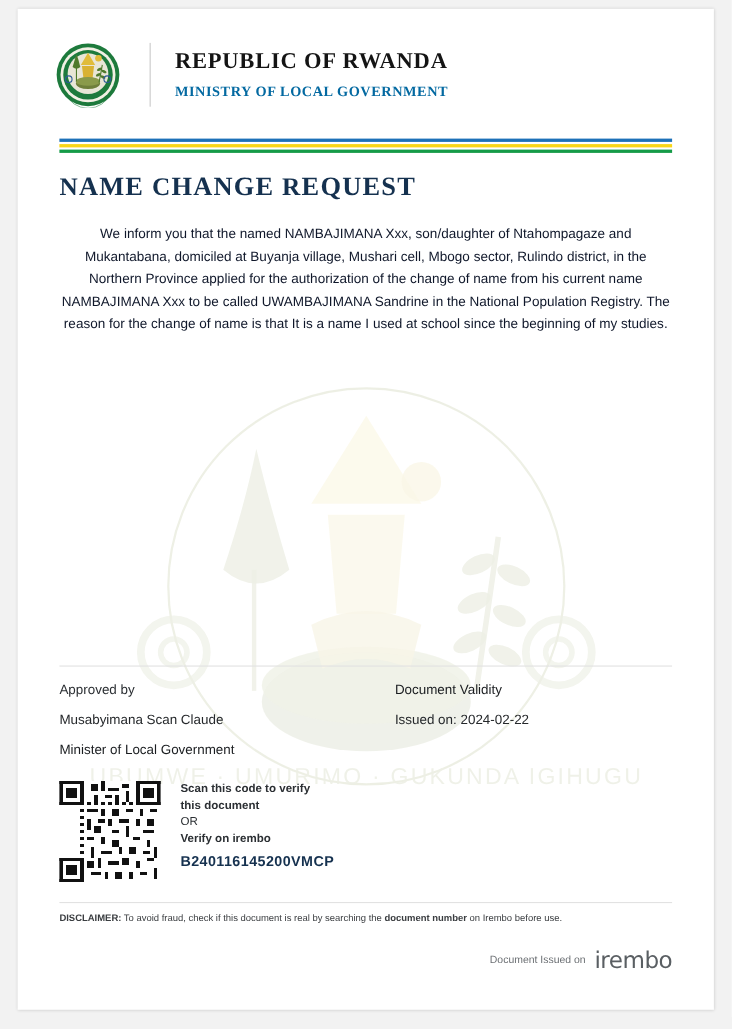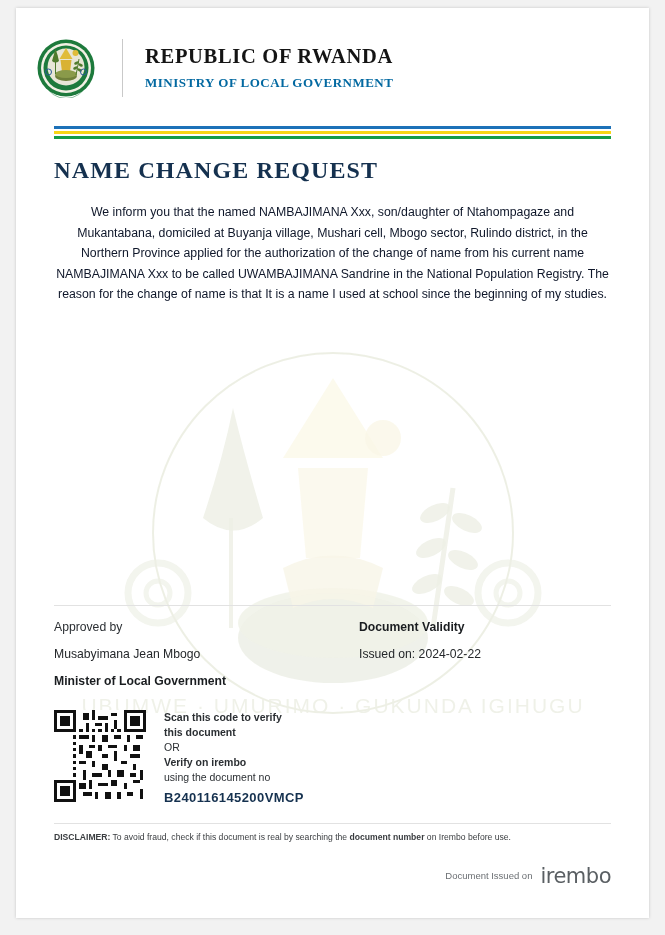--- a/index.html
+++ b/index.html
@@ -35,21 +35,21 @@
     z-index: 0;
   }
   .content {
     position: relative;
     z-index: 1;
   }
   
   .header {
     display: flex;
     align-items: center;
-    padding: 30px 38px 0 20px;
+    padding: 30px 38px 0 34px;
   }
   .coat {
     width: 60px;
     height: 60px;
     flex: 0 0 60px;
   }
   .hdr-divider {
     width: 1px;
     background: #c9c9c9;
     height: 58px;
@@ -113,21 +113,21 @@
   .approval {
     display: flex;
     margin: 14px 38px 0 38px;
     font-size: 12.2px;
     color: #25282b;
     gap: 20px;
   }
   .approval .col-left { width: 285px; }
   .approval .col-right { flex: 1; }
   .approval .lbl { color: #2b2f33; }
-  .approval .strong { font-weight: bold; color: #1a1d20; }
+  .approval .strong { font-weight: normal; color: #1a1d20; }
   .approval .row-gap { margin-top: 13px; }
   
   .qr-block {
     display: flex;
     margin: 22px 38px 0 38px;
   }
   .qr {
     width: 92px;
     height: 92px;
     flex: 0 0 92px;
@@ -271,21 +271,21 @@
 
     <div class="body-text">We inform you that the named NAMBAJIMANA Xxx, son/daughter of Ntahompagaze and Mukantabana, domiciled  at Buyanja village, Mushari cell, Mbogo sector, Rulindo district, in the Northern Province applied for the authorization of the change of name from his current name NAMBAJIMANA Xxx to be called UWAMBAJIMANA Sandrine in the National Population Registry. The reason for the change of name is that It is a name I used at school since the beginning of my studies.</div>
 
     <div class="spacer"></div>
 
     <div class="rule"></div>
 
     <div class="approval">
       <div class="col-left">
         <div class="lbl">Approved by</div>
-        <div class="row-gap">Musabyimana Jean Mbogo</div>
+        <div class="row-gap">Musabyimana Scan Claude</div>
         <div class="row-gap strong">Minister of Local Government</div>
       </div>
       <div class="col-right">
         <div class="strong">Document Validity</div>
         <div class="row-gap">Issued on: 2024-02-22</div>
       </div>
     </div>
 
     <div class="qr-block">
       <svg class="qr" viewBox="0 0 29 29" shape-rendering="crispEdges">
@@ -372,21 +372,20 @@
             <rect x="20" y="26" width="1" height="2"></rect>
           <rect x="23" y="26" width="2" height="1"></rect>
             <rect x="27" y="25" width="1" height="3"></rect>
         </g>
       </svg>
       <div class="qr-info">
         <div class="b">Scan this code to verify</div>
         <div class="b">this document</div>
         <div>OR</div>
         <div class="b">Verify on irembo</div>
-        <div>using the document no</div>
         <div class="docno">B240116145200VMCP</div>
       </div>
     </div>
 
     <div class="disclaimer-rule"></div>
     <div class="disclaimer"><span class="b">DISCLAIMER:</span><span> To avoid fraud, check if this document is real by searching the </span><span class="b">document number</span><span> on Irembo before use.</span></div>
 
     <div class="footer">
       <div class="txt">Document Issued on</div>
       <div class="logo"><span>irembo</span></div>

